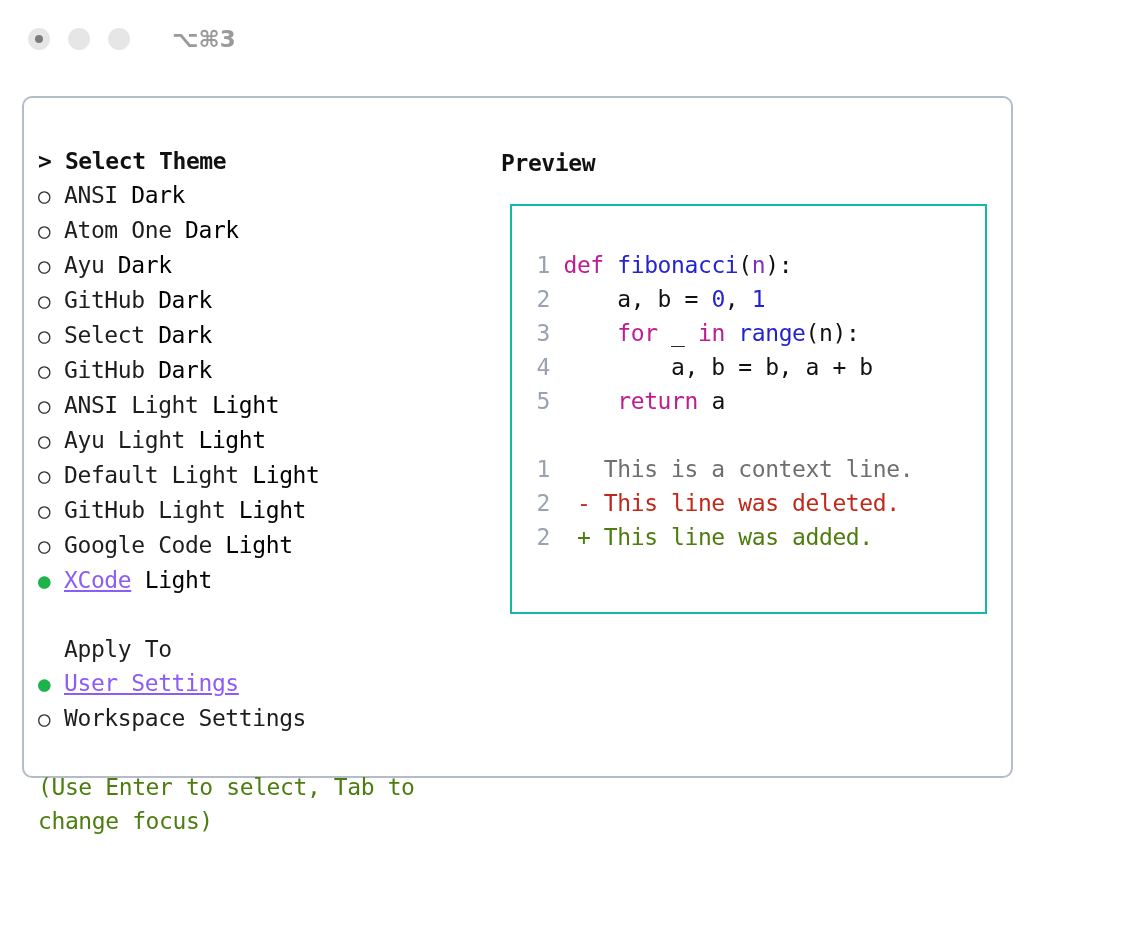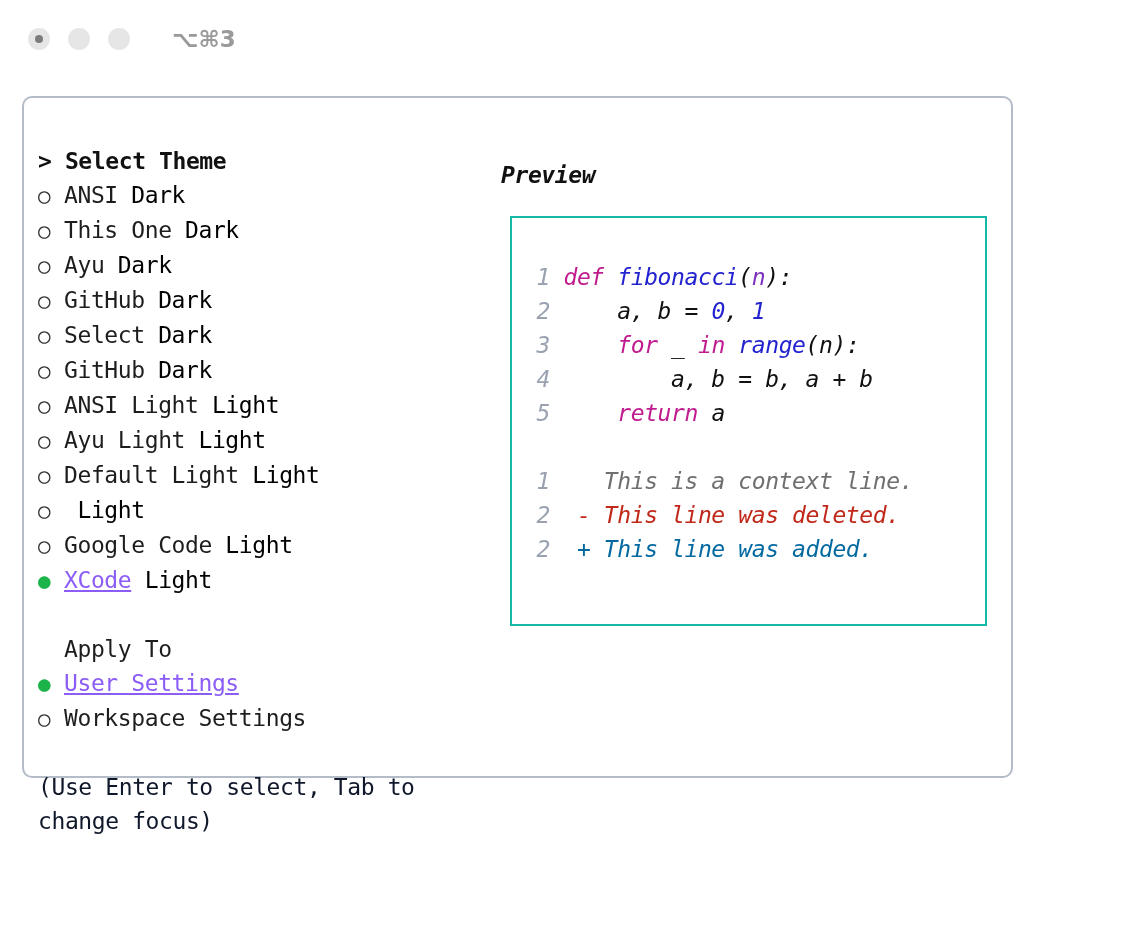--- a/index.html
+++ b/index.html
@@ -95,32 +95,31 @@
   .marker.sel { color: #1bb34a; }
   .opt-name { color: #1d1d1d; }
   .opt-row.selected .opt-name { color: #8b5cf6; text-decoration: underline; }
   .opt-badge { color: #000000; }
 
   .section-gap { height: 34px; }
 
   .hint {
     margin-top: 34px;
     font-size: 23px;
-    color: #0f172a;
+    color: #4d7c0f;
     line-height: 34px;
     width: 400px;
     letter-spacing: -0.4px;
   }
 
   
   .right-col {
     position: absolute;
-    left: 477px; top: 60px;
+    left: 477px; top: 48px;
     width: 500px;
-    font-style: italic;
   }
   .preview-box {
     position: absolute;
     left: 9px; top: 58px;
     width: 477px;
     height: 410px;
     border: 2px solid #14b8a6;
     box-sizing: border-box;
     background: #ffffff;
   }
@@ -141,21 +140,21 @@
   }
   .ln-gap { display: block; height: 34px; }
 
   .tok-kw  { color: #c01b8f; }
   .tok-fn  { color: #2323cf; }
   .tok-num { color: #2323cf; }
   .tok-var { color: #7b2fbe; }
   .tok-pln { color: #111111; }
   .tok-ctx { color: #6f6f6f; }
   .tok-del { color: #c0281a; }
-  .tok-add { color: #0369a1; }
+  .tok-add { color: #4d7c0f; }
 </style>
 </head>
 <body>
 
 <div class="titlebar">
   <div class="dots">
     <span class="dot">
         <span class="inner"></span>
       </span>
     <span class="dot"></span>
@@ -164,29 +163,29 @@
   <span class="shortcut">⌥⌘3</span>
 </div>
 
 <div class="panel">
   <div class="columns">
 
     <div class="left-col">
       <div class="pane-heading">&gt; Select Theme</div>
       <div id="theme-list">
           <div class="opt-row"><span class="marker">○</span><span class="opt-name">ANSI</span><span class="opt-badge"> Dark</span></div>
-          <div class="opt-row"><span class="marker">○</span><span class="opt-name">This One</span><span class="opt-badge"> Dark</span></div>
+          <div class="opt-row"><span class="marker">○</span><span class="opt-name">Atom One</span><span class="opt-badge"> Dark</span></div>
           <div class="opt-row"><span class="marker">○</span><span class="opt-name">Ayu</span><span class="opt-badge"> Dark</span></div>
           <div class="opt-row"><span class="marker">○</span><span class="opt-name">GitHub</span><span class="opt-badge"> Dark</span></div>
           <div class="opt-row"><span class="marker">○</span><span class="opt-name">Select</span><span class="opt-badge"> Dark</span></div>
           <div class="opt-row"><span class="marker">○</span><span class="opt-name">GitHub</span><span class="opt-badge"> Dark</span></div>
           <div class="opt-row"><span class="marker">○</span><span class="opt-name">ANSI Light</span><span class="opt-badge"> Light</span></div>
           <div class="opt-row"><span class="marker">○</span><span class="opt-name">Ayu Light</span><span class="opt-badge"> Light</span></div>
           <div class="opt-row"><span class="marker">○</span><span class="opt-name">Default Light</span><span class="opt-badge"> Light</span></div>
-          <div class="opt-row"><span class="marker">○</span><span class="opt-badge"> Light</span></div>
+          <div class="opt-row"><span class="marker">○</span><span class="opt-name">GitHub Light</span><span class="opt-badge"> Light</span></div>
           <div class="opt-row"><span class="marker">○</span><span class="opt-name">Google Code</span><span class="opt-badge"> Light</span></div>
           <div class="opt-row selected"><span class="marker sel">●</span><span class="opt-name">XCode</span><span class="opt-badge"> Light</span></div>
         </div>
 
       <div class="section-gap"></div>
 
       <div class="opt-row">
         <span class="marker"></span>
         <span class="opt-name">Apply To</span>
       </div>

